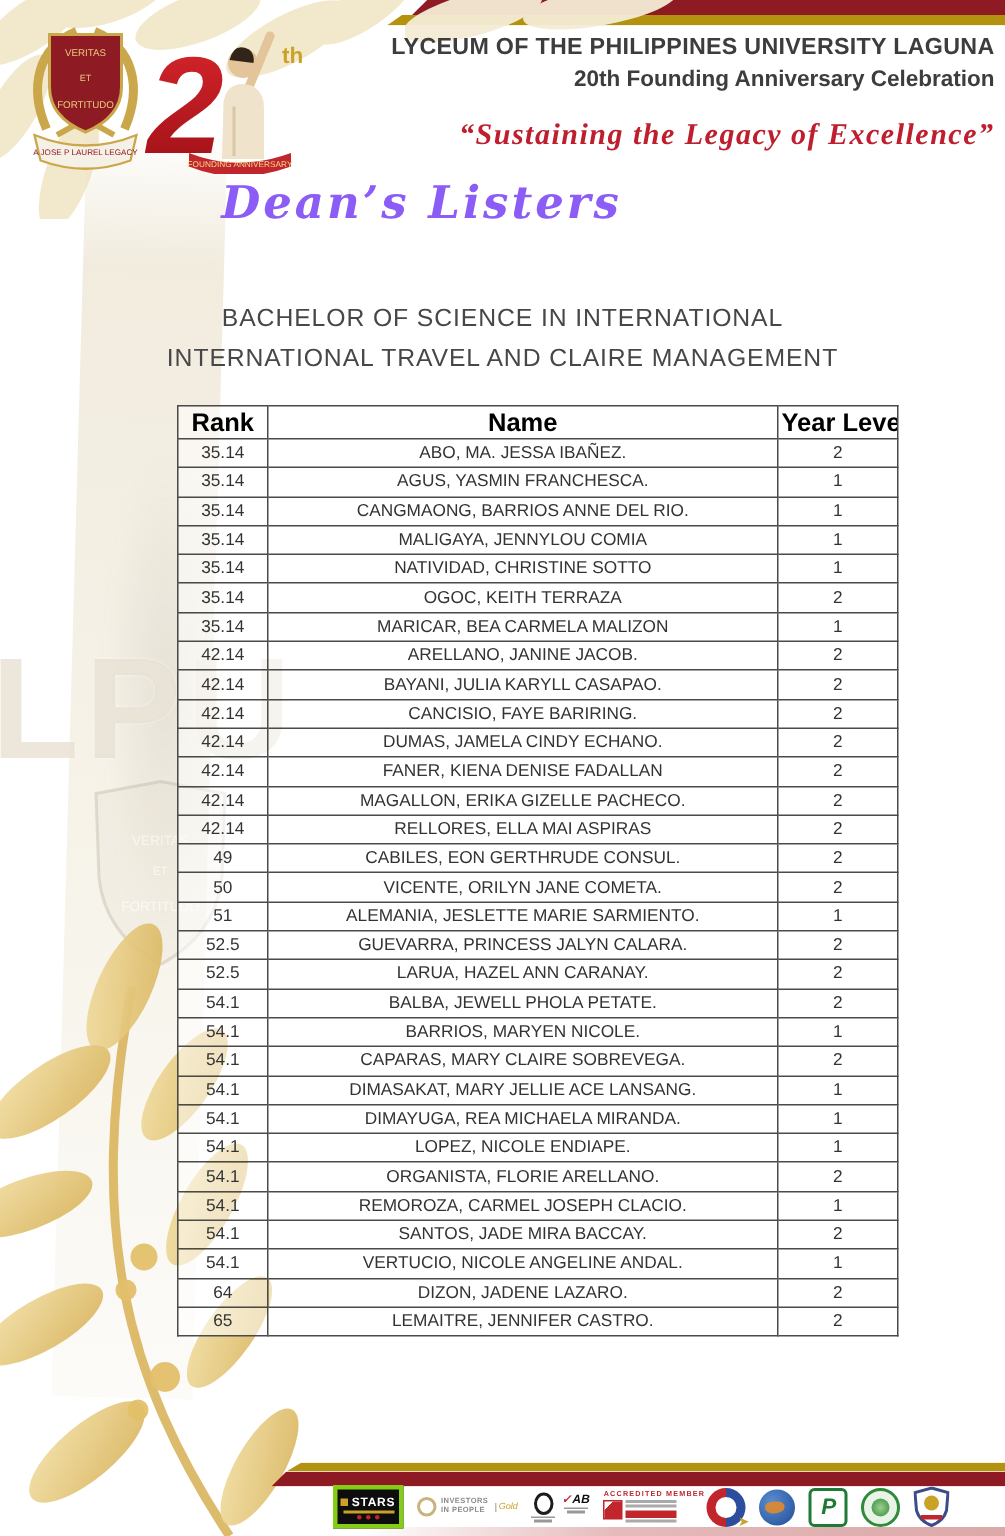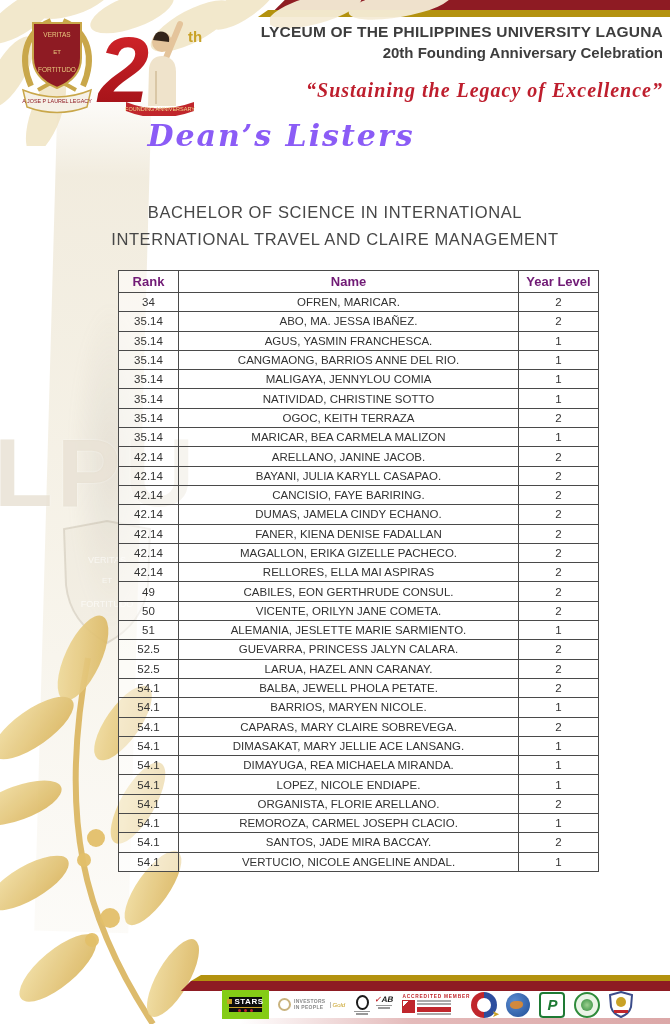--- a/index.html
+++ b/index.html
@@ -60,32 +60,32 @@
   .program-line3 { font-size:15px; letter-spacing:.4px; line-height:26px; }
 
   
   .table-wrap { position:absolute; left:118px; top:270px; }
   table.deans { border-collapse:collapse; table-layout:fixed; width:445px; }
   table.deans th, table.deans td {
     border:1px solid #4a4a4a; text-align:center; vertical-align:middle;
     background:rgba(255,255,255,.55); padding:0 2px;
     overflow:hidden; white-space:nowrap;
   }
-  table.deans th { height:22px; font-size:13px; font-weight:bold; color:#701a75;margin-left:30px; }
+  table.deans th { height:22px; font-size:17px; font-weight:bold; color:#000000;margin-left:30px; }
   table.deans td { height:19.3px; font-size:11.5px; color:#333; }
   .col-rank  { width:60px; }
   .col-name  { width:340px; }
   .col-level { width:80px; }
 
   
   .footer-logos {
     position:absolute; left:222px; top:989px; height:31px;
     display:flex; align-items:center; gap:9px;
   }
-  .logo-stars { width:47px; height:29px; background:#0d0d0d; border:7px solid #84cc16;
+  .logo-stars { width:47px; height:29px; background:#0d0d0d; border:3px solid #84cc16;
     display:flex; flex-direction:column; justify-content:center; align-items:center; gap:1px; }
   .logo-stars .row1 { display:flex; align-items:center; gap:2px; }
   .logo-stars .sq { width:5px; height:5px; background:#C9A227; display:inline-block; }
   .logo-stars .txt { color:#fff; font-size:8px; font-weight:bold; letter-spacing:.5px; }
   .logo-stars .goldline { width:34px; height:2px; background:#C9A227; }
   .logo-stars .dots { display:flex; gap:3px; }
   .logo-stars .dots i { width:3px; height:3px; border-radius:50%; background:#C0262C; }
 
   .logo-iip { display:flex; align-items:center; gap:3px; }
   .logo-iip .ring { width:13px; height:13px; border:2px solid #C9B37E; border-radius:50%; }
@@ -242,25 +242,20 @@
     <table class="deans">
       <thead>
         <tr>
           <th class="col-rank">Rank</th>
           <th class="col-name">Name</th>
           <th class="col-level">Year Level</th>
         </tr>
       </thead>
       <tbody>
           <tr>
-            <td class="col-rank">34</td>
-            <td class="col-name">OFREN, MARICAR.</td>
-            <td class="col-level">2</td>
-          </tr>
-          <tr>
             <td class="col-rank">35.14</td>
             <td class="col-name">ABO, MA. JESSA IBAÑEZ.</td>
             <td class="col-level">2</td>
           </tr>
           <tr>
             <td class="col-rank">35.14</td>
             <td class="col-name">AGUS, YASMIN FRANCHESCA.</td>
             <td class="col-level">1</td>
           </tr>
           <tr>
@@ -390,20 +385,30 @@
           </tr>
           <tr>
             <td class="col-rank">54.1</td>
             <td class="col-name">SANTOS, JADE MIRA BACCAY.</td>
             <td class="col-level">2</td>
           </tr>
           <tr>
             <td class="col-rank">54.1</td>
             <td class="col-name">VERTUCIO, NICOLE ANGELINE ANDAL.</td>
             <td class="col-level">1</td>
+          </tr>
+          <tr>
+            <td class="col-rank">64</td>
+            <td class="col-name">DIZON, JADENE LAZARO.</td>
+            <td class="col-level">2</td>
+          </tr>
+          <tr>
+            <td class="col-rank">65</td>
+            <td class="col-name">LEMAITRE, JENNIFER CASTRO.</td>
+            <td class="col-level">2</td>
           </tr>
         </tbody>
     </table>
   </div>
 
   <div class="bar bar-bottom-gold"></div>
   <div class="bar bar-bottom-maroon"></div>
   <div class="bar bar-bottom-pink"></div>
 
   <div class="footer-logos">

